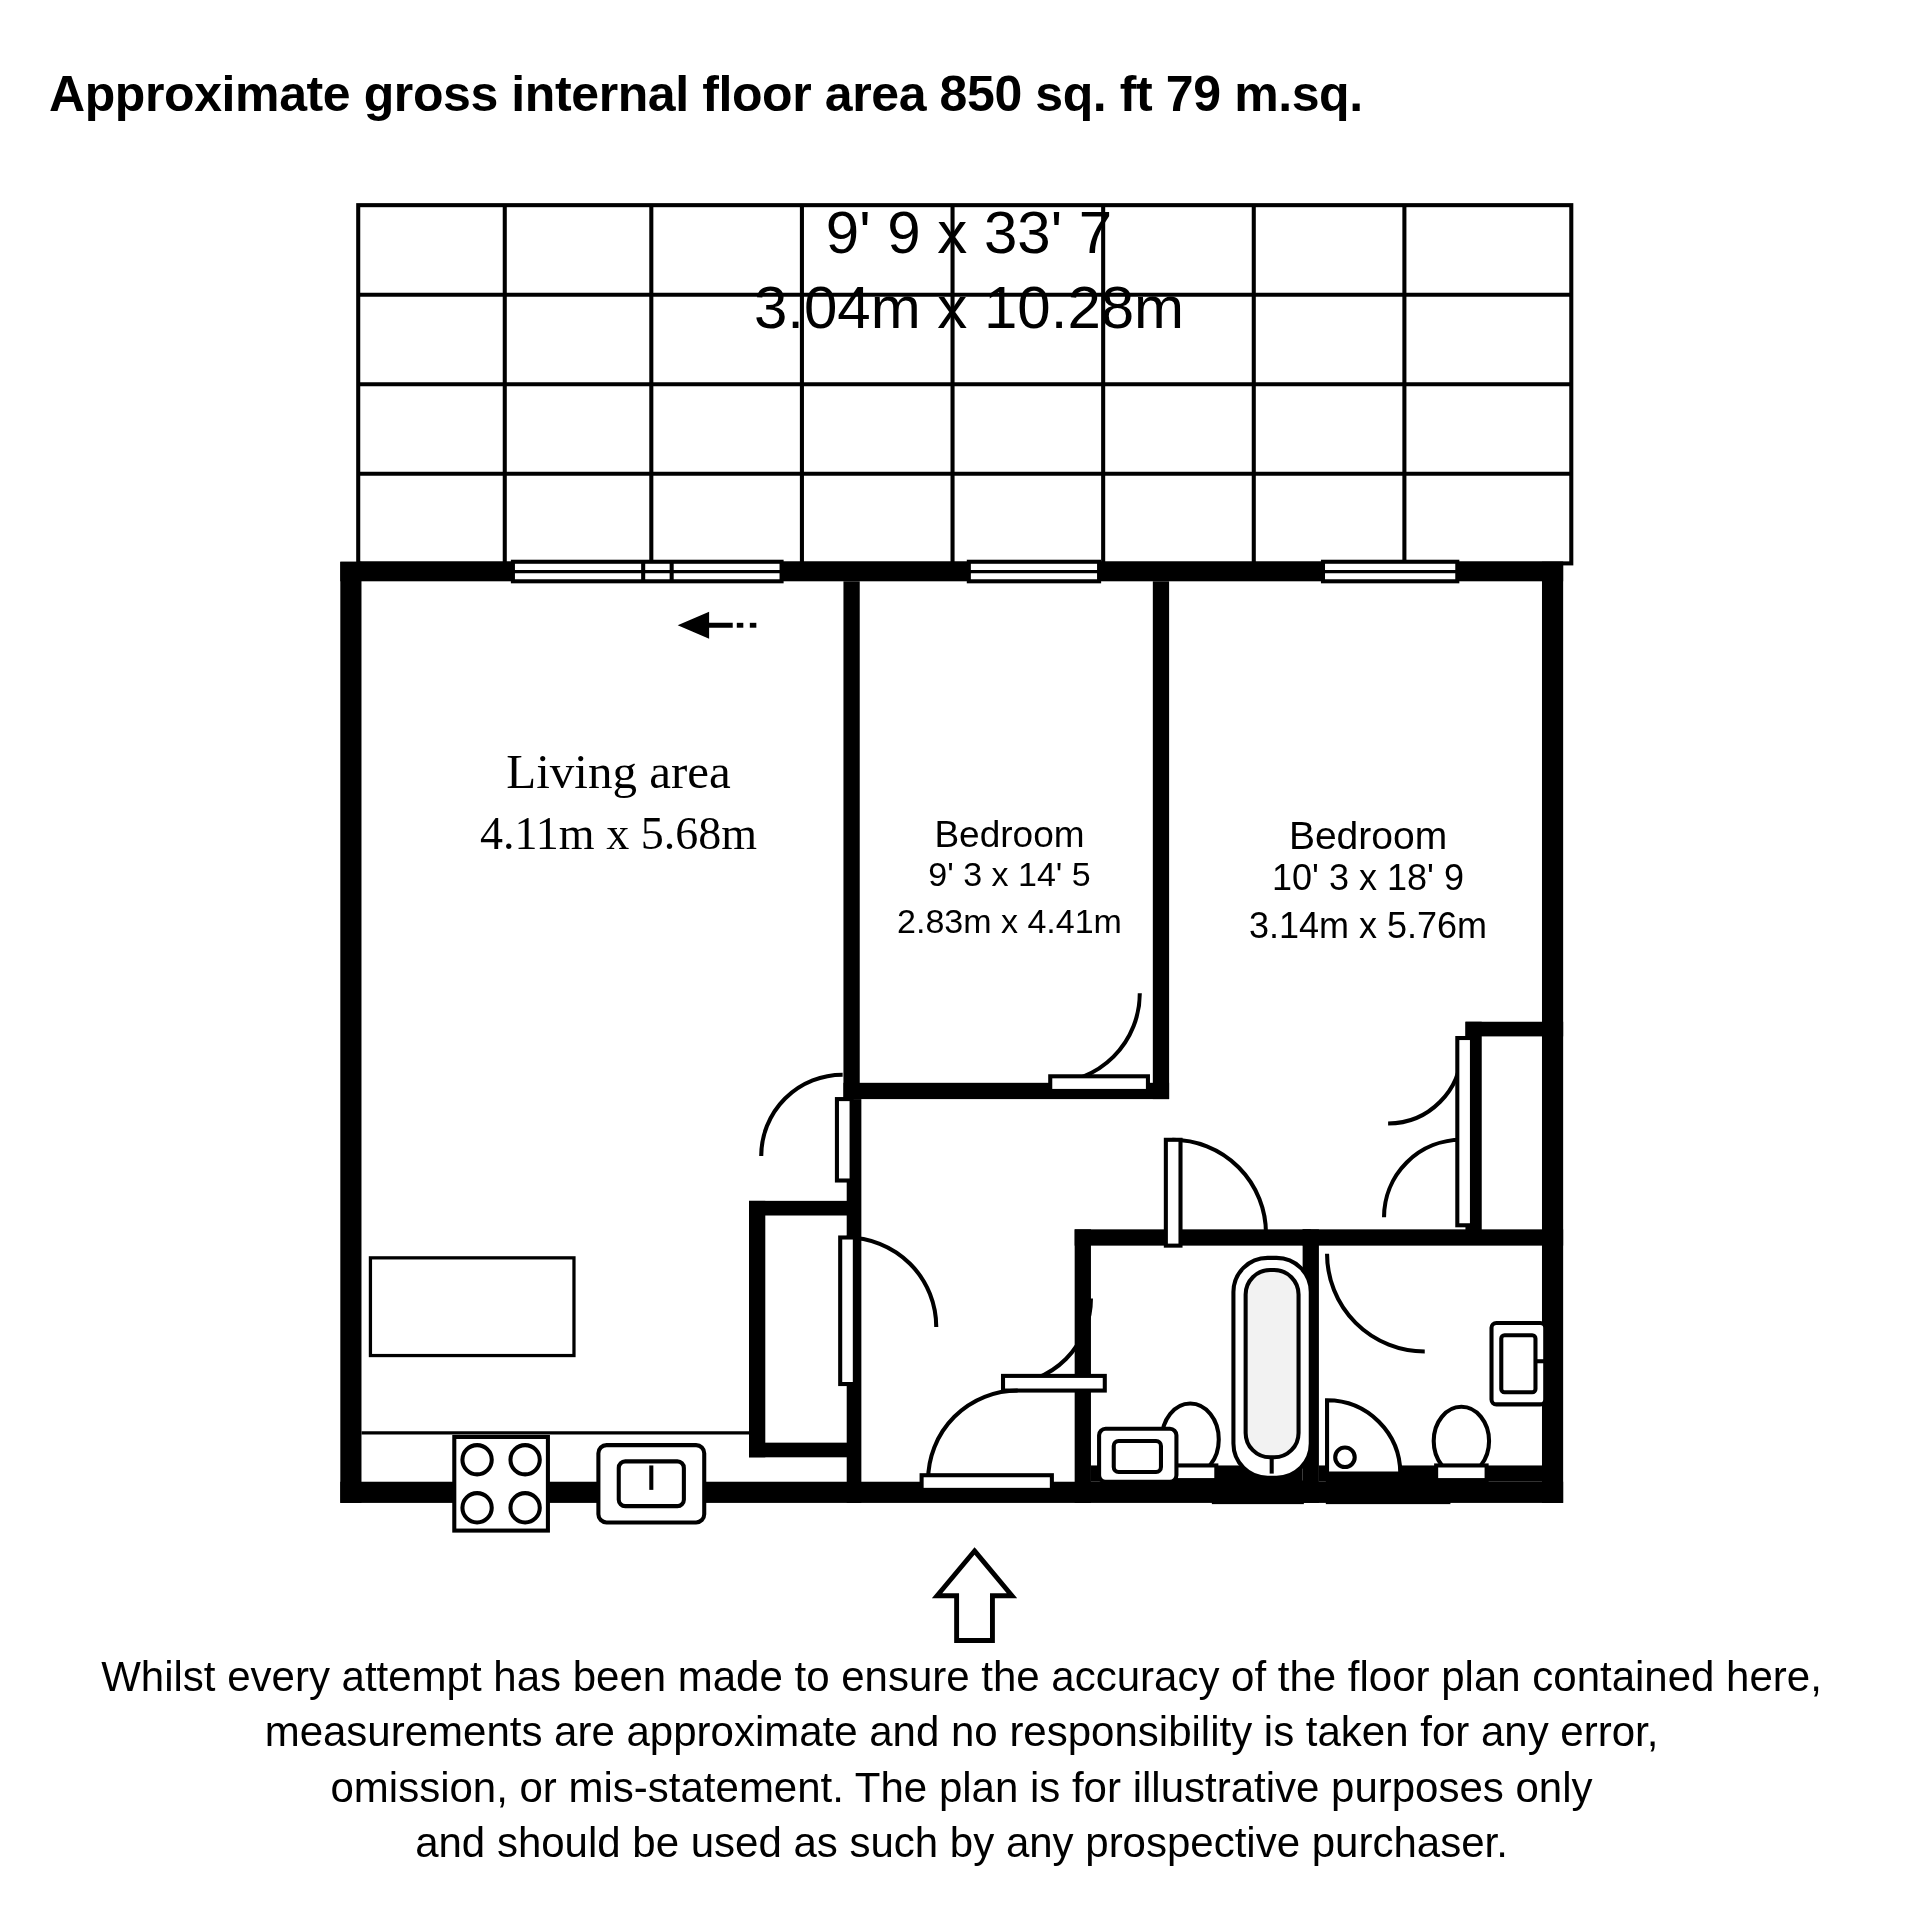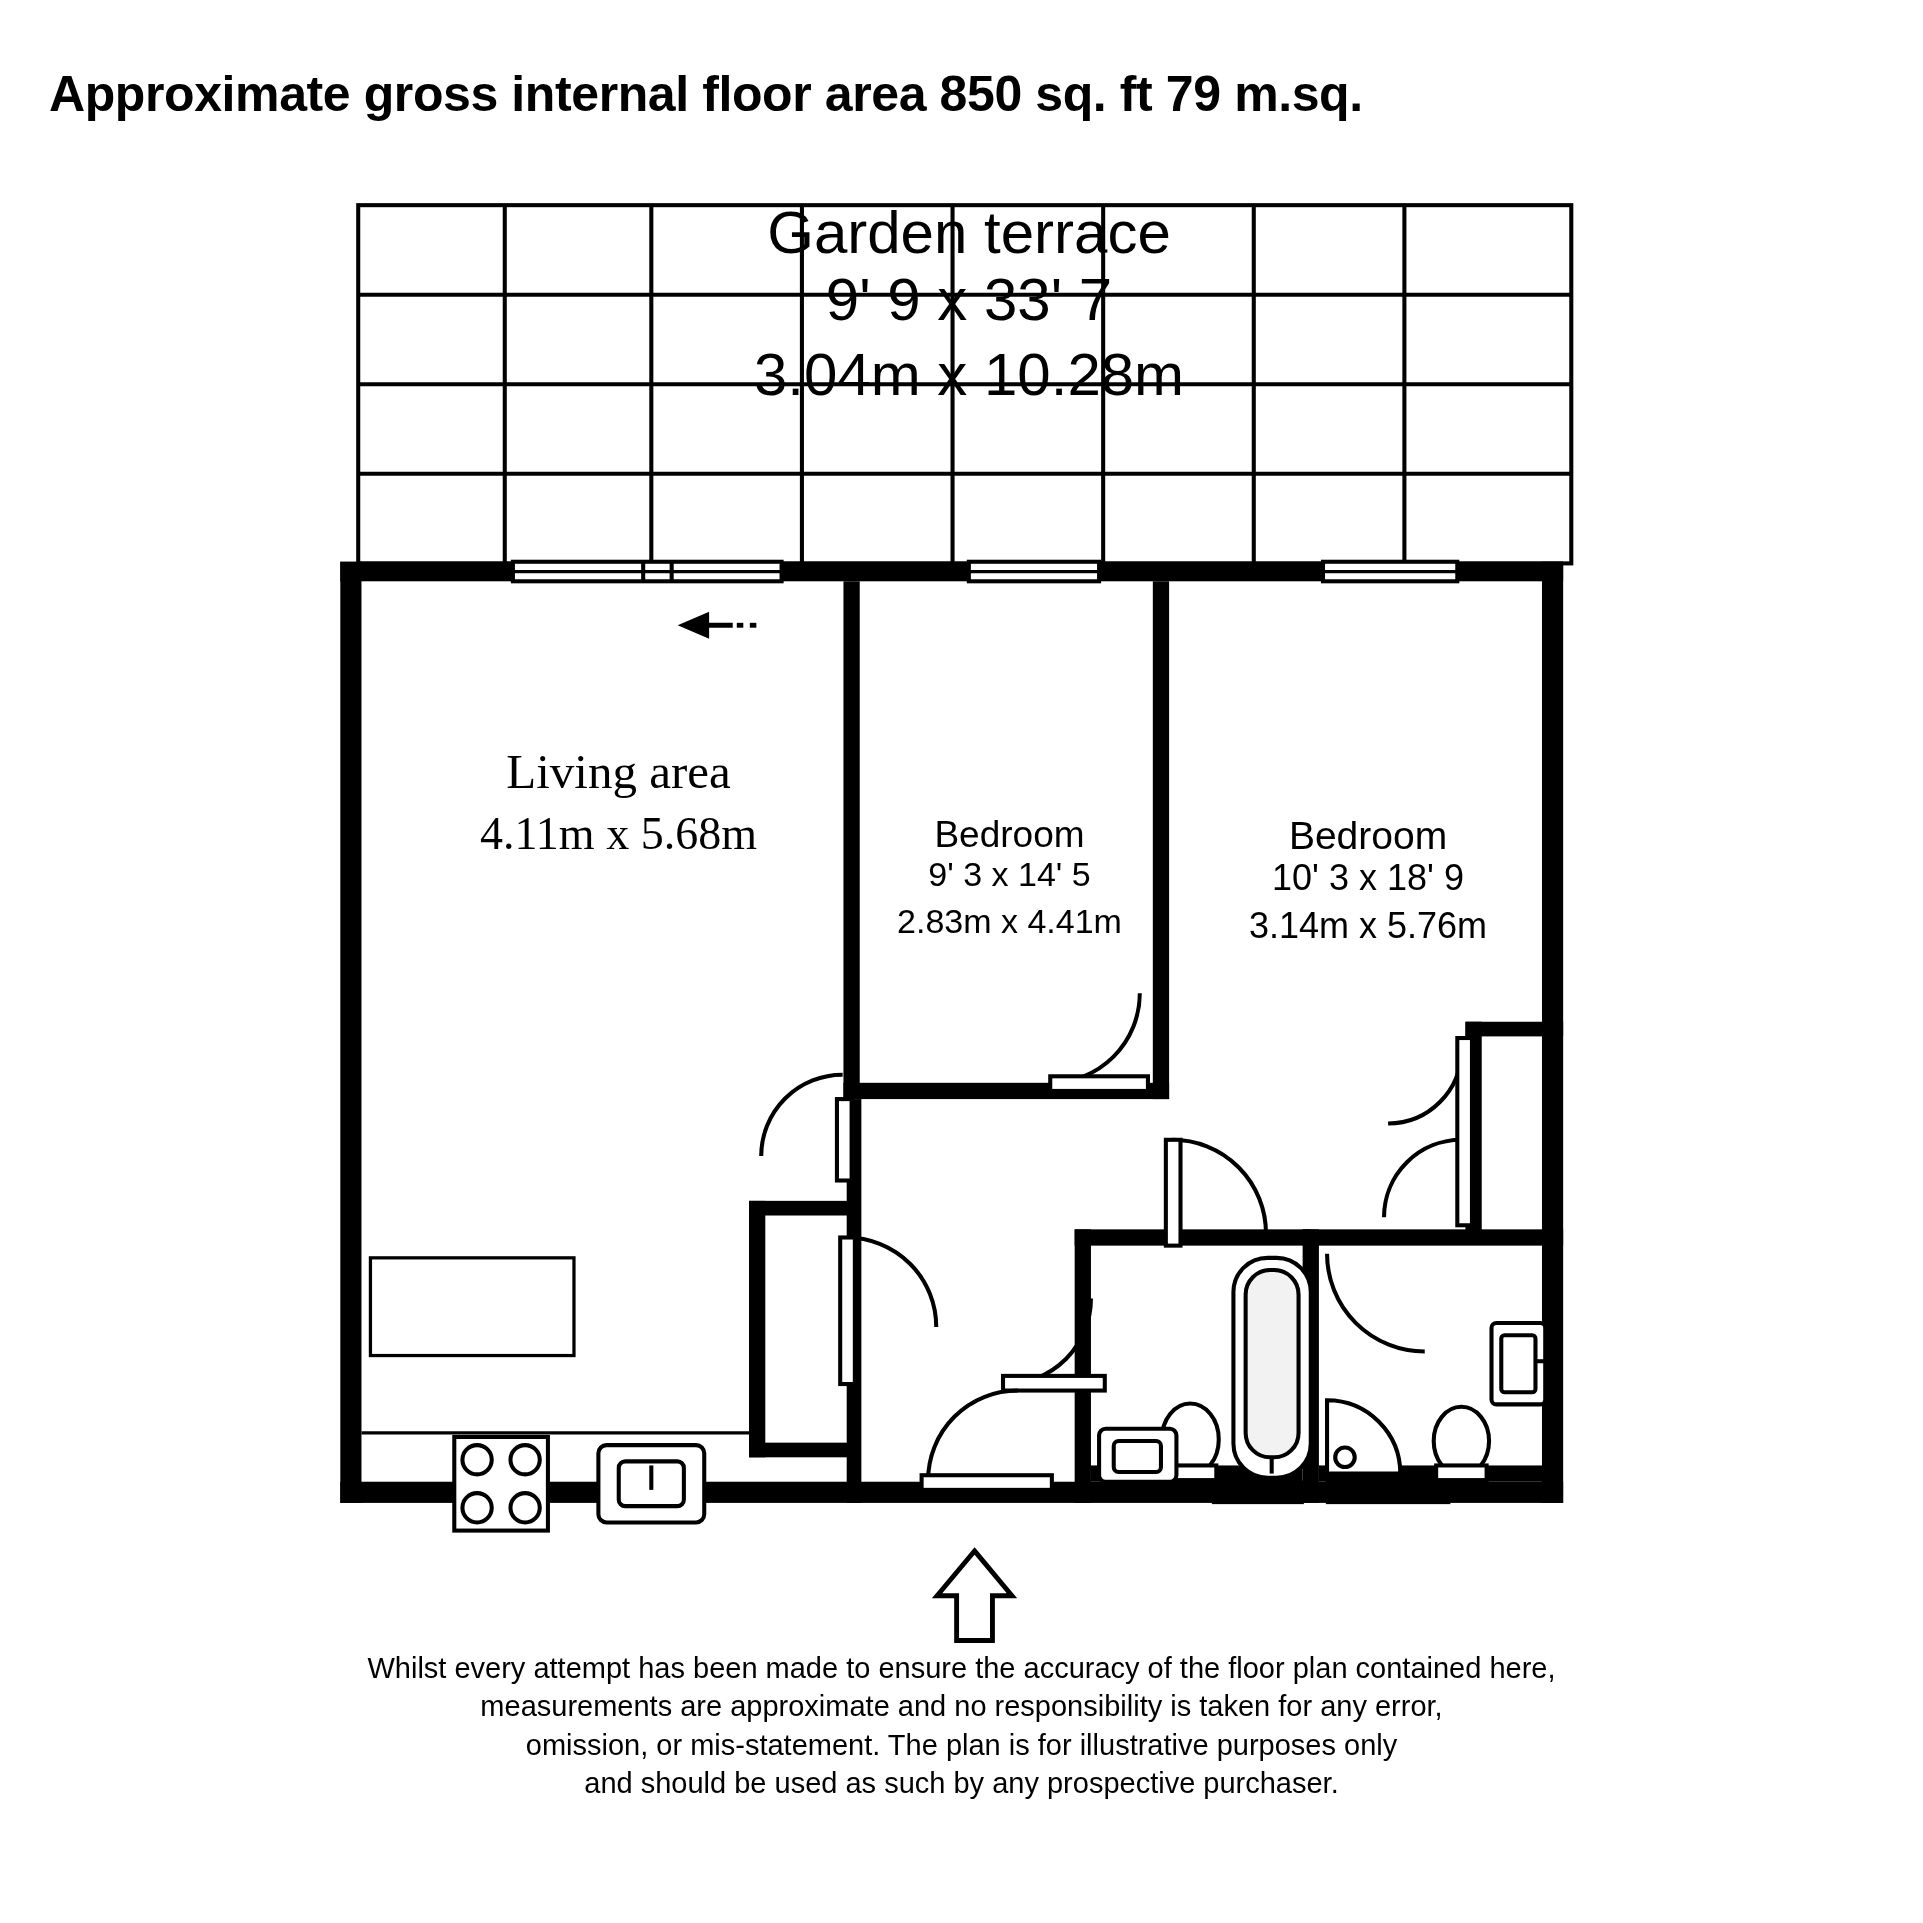--- a/index.html
+++ b/index.html
@@ -79,21 +79,21 @@
     font-size: 36px;
   }
   #lbl-bed2 .l1 { font-size: 39px; }
 
   .disclaimer {
     position: absolute;
     left: 0;
     top: 1649px;
     width: 1923px;
     text-align: center;
-    font-size: 29px;
+    font-size: 42px;
     line-height: 1.32;
   }
   .disclaimer span { display: block; }
 </style>
 </head>
 <body>
 
 <svg id="plan" viewBox="0 0 2362 2362" xmlns="http://www.w3.org/2000/svg">
 
   <g stroke="#000000" stroke-width="5" fill="none">
@@ -265,21 +265,20 @@
   </g>
 
   <g fill="#ffffff" stroke="#000000" stroke-width="6">
     <polygon points="1197,1905 1243,1960 1219,1960 1219,2015 1175,2015 1175,1960 1151,1960"></polygon>
   </g>
 </svg>
 
 <div class="hdr">Approximate gross internal floor area 850 sq. ft 79 m.sq.</div>
 
 <div class="label" id="lbl-terrace">
-  <span class="l1">Garden terrace</span>
   <span class="l2">9' 9 x 33' 7</span>
   <span class="l3">3.04m x 10.28m</span>
 </div>
 
 <div class="label" id="lbl-living">
   <span class="l1">Living area</span>
   <span class="l3">4.11m x 5.68m</span>
 </div>
 
 <div class="label" id="lbl-bed1">

